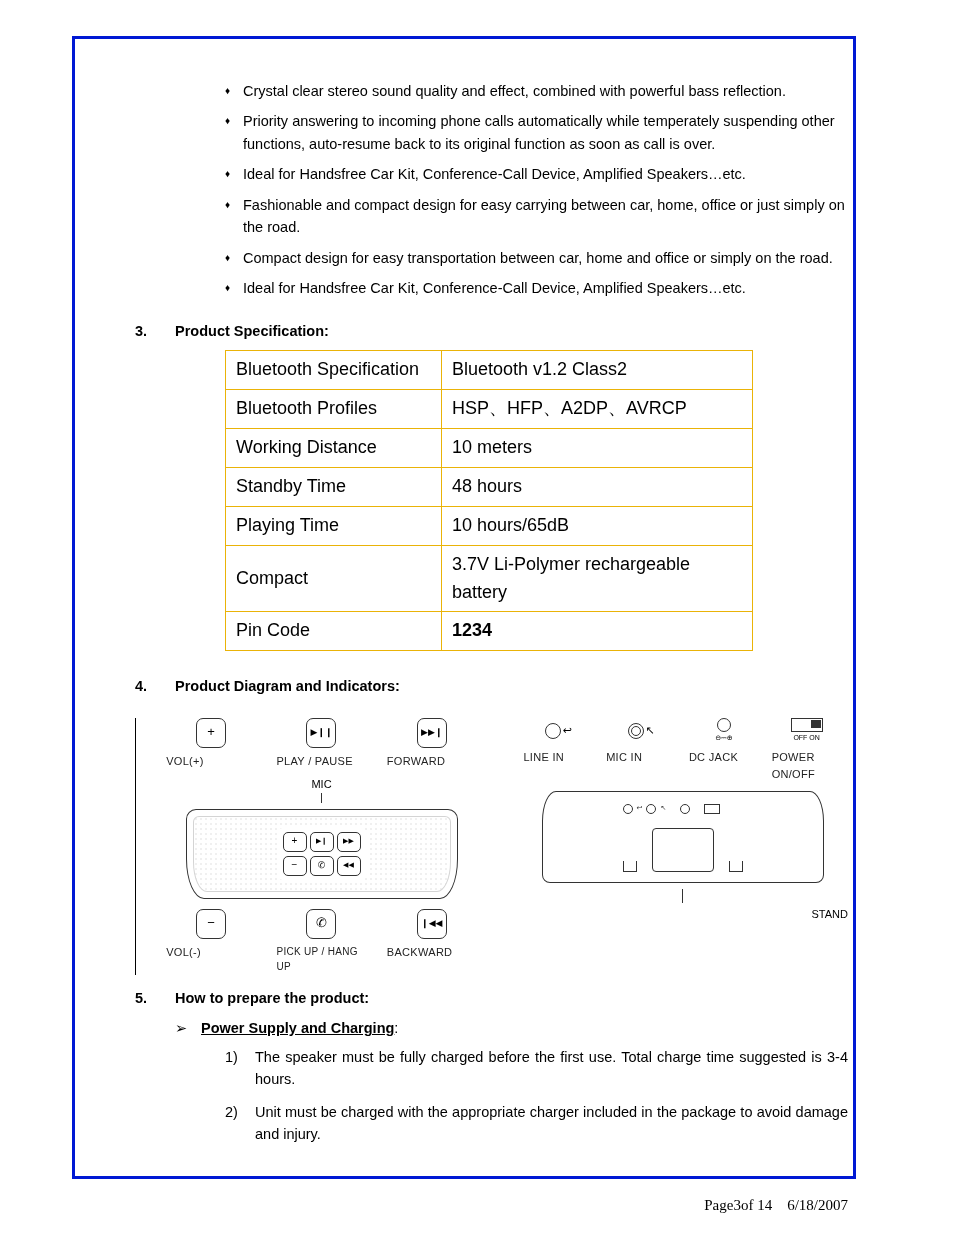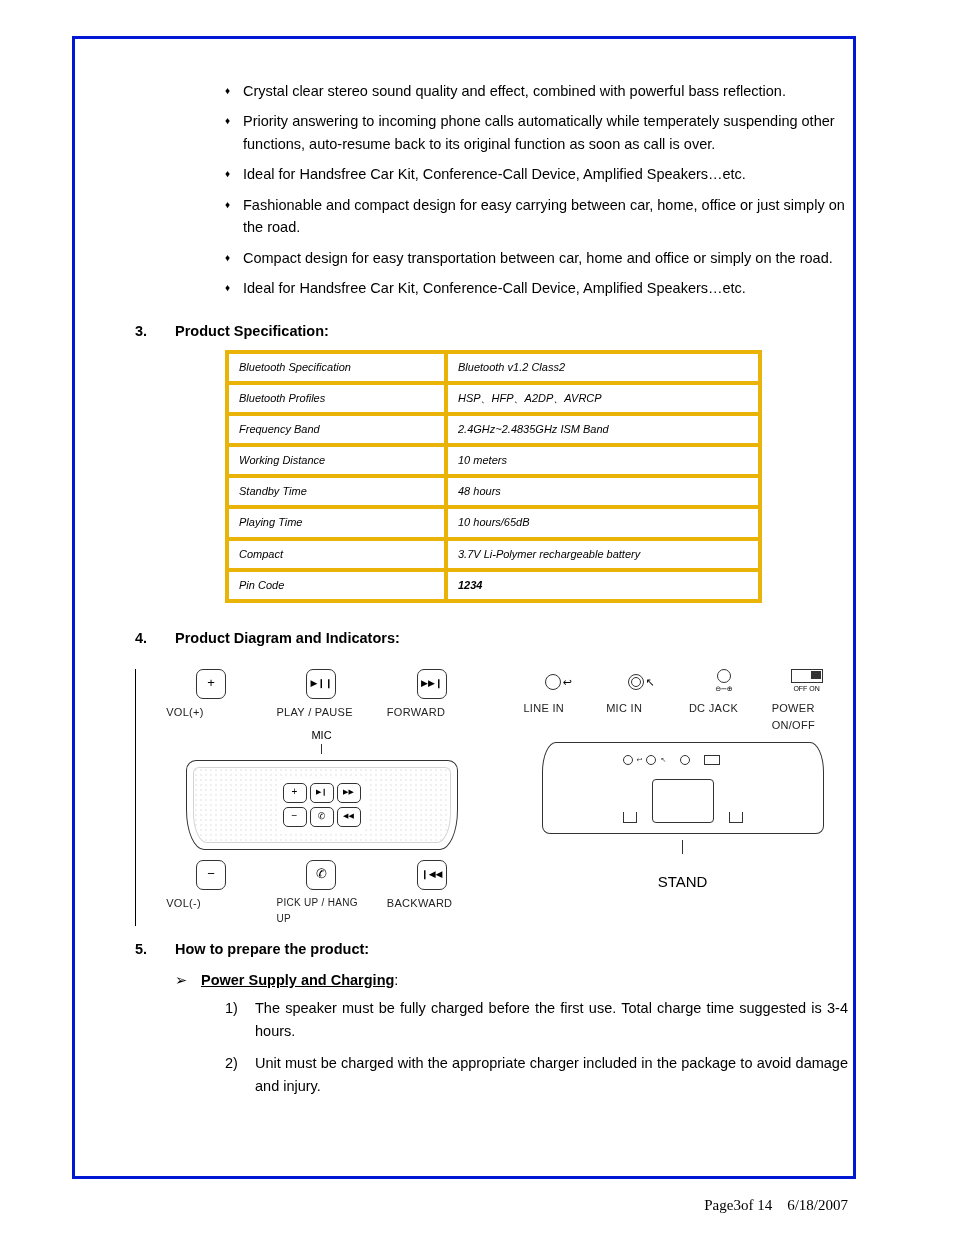--- a/index.html
+++ b/index.html
@@ -59,25 +59,24 @@
   .heading-row .num {
     width: 40px;
     flex-shrink: 0;
   }
   table.spec {
     border-collapse: collapse;
     margin-left: 90px;
     margin-bottom: 24px;
   }
   table.spec td {
-    border: 4px solid #eab308;
+    border: 1px solid #eab308;
     padding: 5px 10px;
-    font-size: 11px;
+    font-size: 18px;
     vertical-align: middle;
-    font-style: italic;
   }
   table.spec td.label { width: 195px; }
   table.spec td.value { width: 290px; }
   .diagram-row {
     display: flex;
     gap: 30px;
     margin: 20px 0 10px 0;
   }
   .diagram-col { flex: 1; }
   .sub-head { display: flex; margin: 6px 0 6px 40px; }
@@ -160,21 +159,21 @@
     position:absolute; left:50%; bottom:10px; transform:translateX(-50%);
     width:60px; height:42px; border:1.3px solid #333; border-radius:4px;
   }
   .rear-body .stand::before, .rear-body .stand::after {
     content:""; position:absolute; bottom:-1px; width:12px; height:10px;
     border:1.2px solid #333; border-top:none; background:#fff;
   }
   .rear-body .stand::before { left:-30px; }
   .rear-body .stand::after  { right:-30px; }
   .stand-line { width:1px; height:14px; background:#333; margin:0 auto;}
-  .stand-lbl { text-align:center; font-size:15px; margin-top:16px;}
+  .stand-lbl { text-align:right; font-size:11px; margin-top:3px;}
   .bold { font-weight:bold; }
 </style>
 </head>
 <body>
 
 <div class="page">
   <div class="frame"></div>
 
   <div class="content">
 
@@ -194,24 +193,20 @@
 
     <table class="spec">
       <tbody id="spec-body">
           <tr>
             <td class="label">Bluetooth Specification</td>
             <td class="value">Bluetooth v1.2   Class2</td>
           </tr>
           <tr>
             <td class="label">Bluetooth Profiles</td>
             <td class="value">HSP、HFP、A2DP、AVRCP</td>
-          </tr>
-          <tr>
-            <td class="label">Frequency Band</td>
-            <td class="value">2.4GHz~2.4835GHz ISM Band</td>
           </tr>
           <tr>
             <td class="label">Working Distance</td>
             <td class="value">10 meters</td>
           </tr>
           <tr>
             <td class="label">Standby Time</td>
             <td class="value">48 hours</td>
           </tr>
           <tr>

